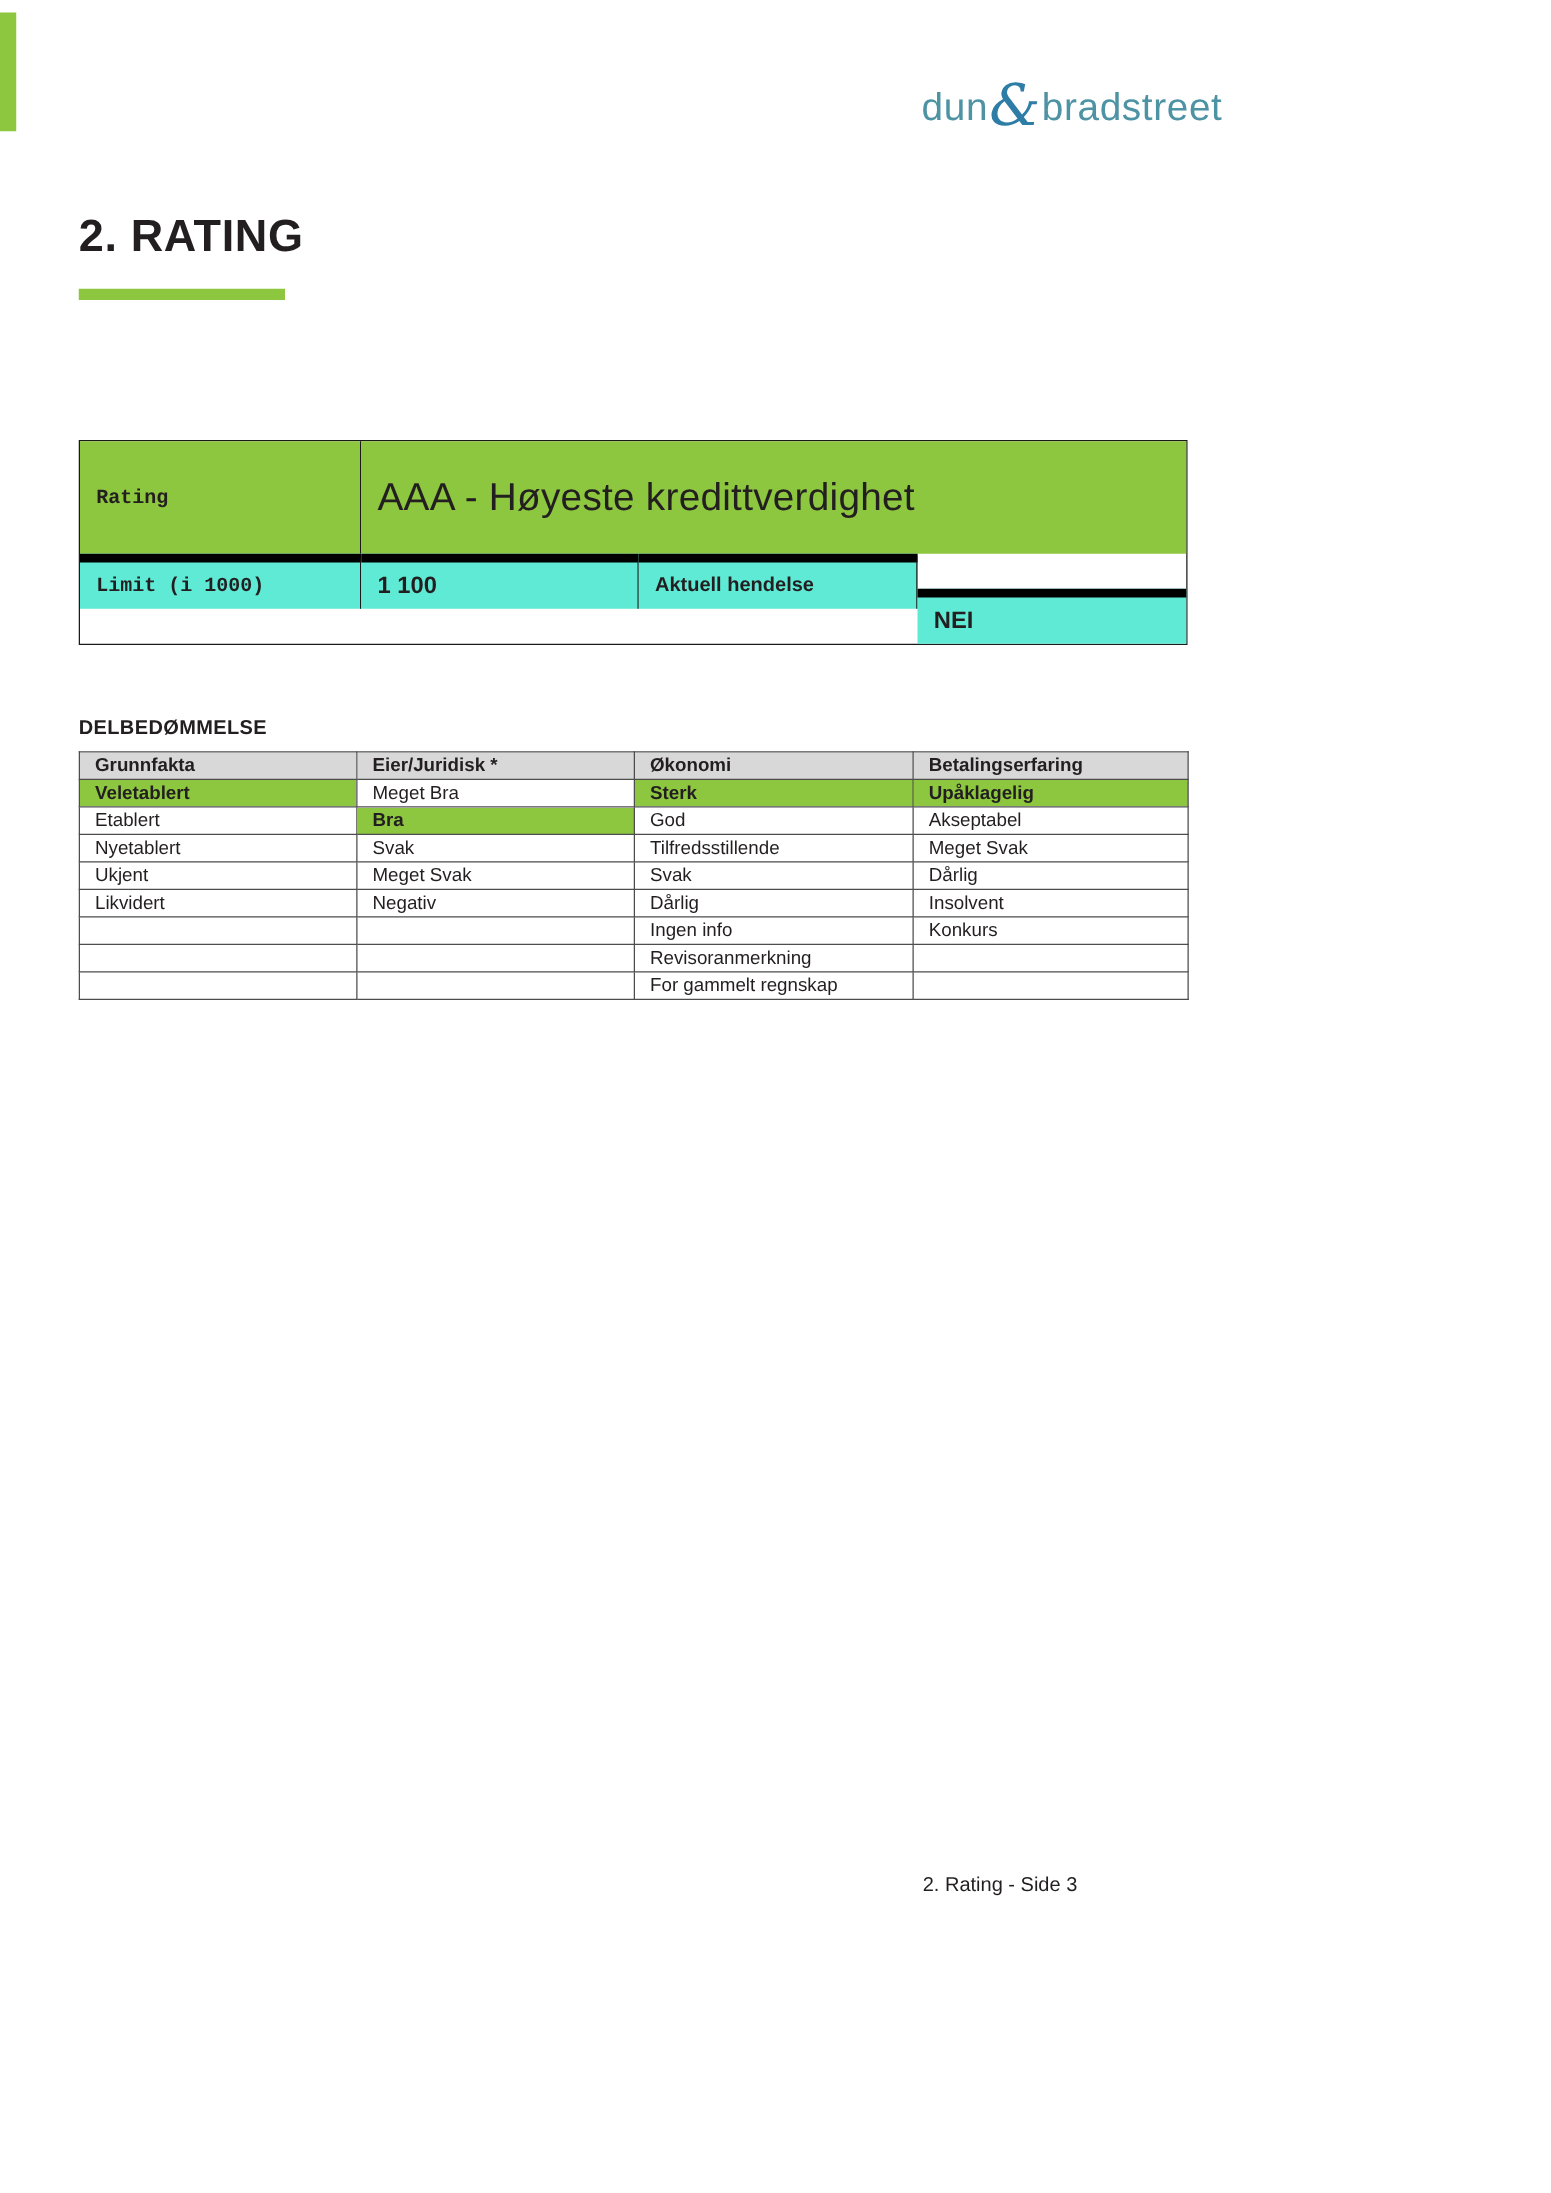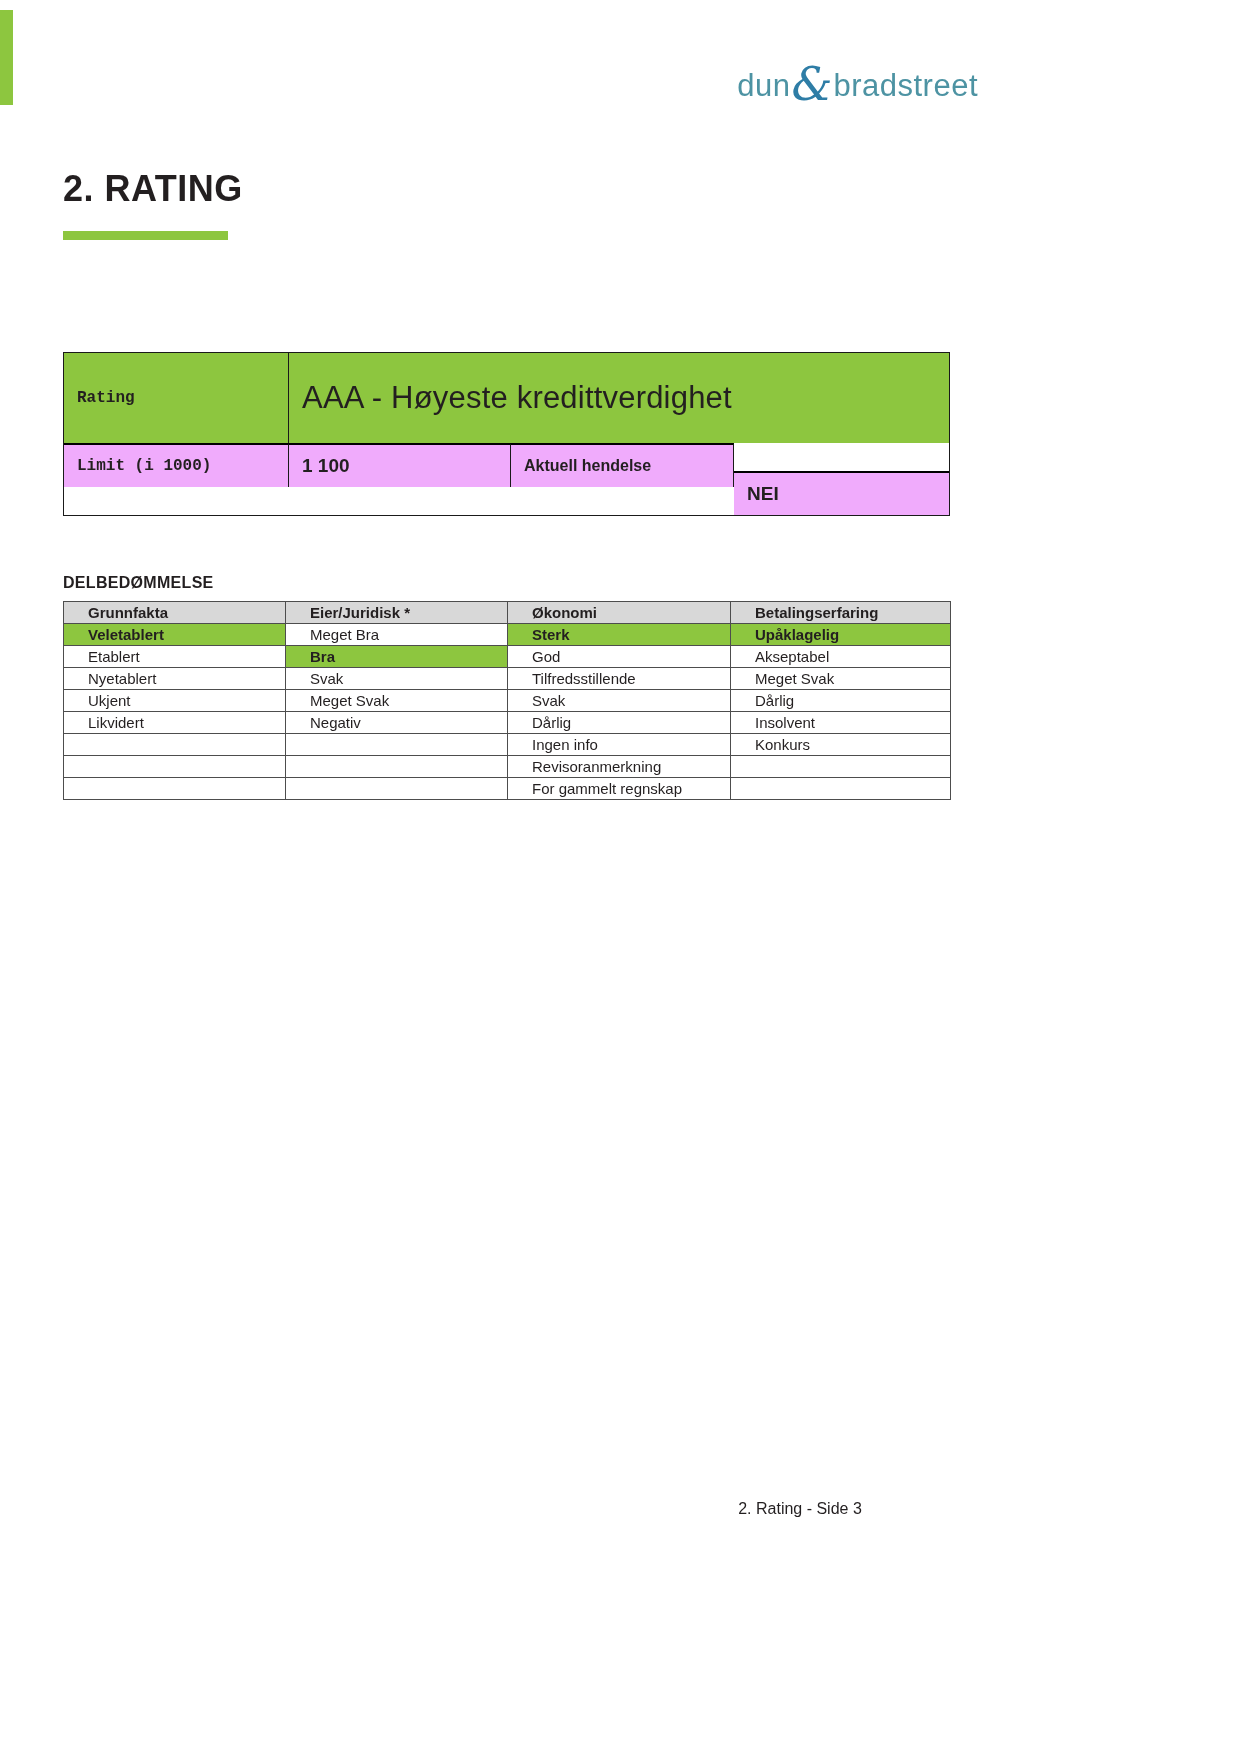--- a/index.html
+++ b/index.html
@@ -24,34 +24,34 @@
   .logo-amp{font-family:"DejaVu Serif",serif;font-style:italic;font-size:46px;font-weight:400;color:var(--logo-amp);line-height:0;position:relative;top:4px;margin:0 1px;}
   
   .heading{position:absolute;left:63px;top:168px;font-size:36px;font-weight:bold;letter-spacing:.5px;color:var(--ink);}
   .heading-rule{position:absolute;left:63px;top:231px;width:165px;height:9px;background:var(--green);}
   
   .rating-table{position:absolute;left:63px;top:352px;width:887px;border:1px solid #1a1a1a;}
   .rt-row{display:flex;}
   .rt-cell{border-right:1px solid #1a1a1a;display:flex;align-items:center;padding-left:13px;}
   .rt-cell:last-child{border-right:none;}
   .rt-row1 .rt-cell{height:90px;background:var(--green);}
-  .rt-row2 .rt-cell{height:44px;background:#f0abfc;border-top:2px solid #000000;}
+  .rt-row2 .rt-cell{height:44px;background:#5eead4;border-top:7px solid #000000;}
   .rt-c1{width:225px;font-family:Liberation Mono, monospace;}
   .rt-c2{width:222px;}
   .rt-c3{width:223px;}
   .rt-c4{width:217px;flex:1;margin-top:28px;}
   .rt-value-wide{flex:1;}
   .small-label{font-size:16px;font-weight:bold;}
   .big-value{font-size:31px;font-weight:normal;letter-spacing:.2px;}
   .mid-value{font-size:19px;font-weight:bold;}
   
   .assessment-title{position:absolute;left:63px;top:574px;font-size:16px;font-weight:bold;letter-spacing:.3px;}
   .assessment-table{position:absolute;left:63px;top:601px;width:887px;border-collapse:collapse;table-layout:fixed;}
   .assessment-table th,.assessment-table td{
-    border:1px solid #4d4d4d;height:20px;padding:2px 24px;
+    border:1px solid #4d4d4d;height:20px;padding:2px 12px;
     font-size:15px;text-align:left;vertical-align:middle;overflow:hidden;white-space:nowrap;
   }
   .assessment-table th{background:var(--header-gray);font-weight:bold;}
   .assessment-table td.hl{background:var(--green);font-weight:bold;}
   .assessment-table col.c1{width:222px;}
   .assessment-table col.c2{width:222px;}
   .assessment-table col.c3{width:223px;}
   .assessment-table col.c4{width:220px;}
   
   .footer{position:absolute;top:1500px;left:650px;width:300px;text-align:center;font-size:16px;color:var(--ink);}

